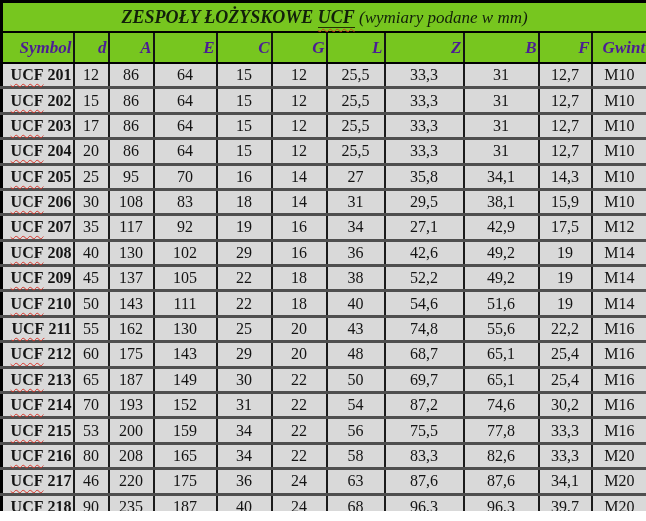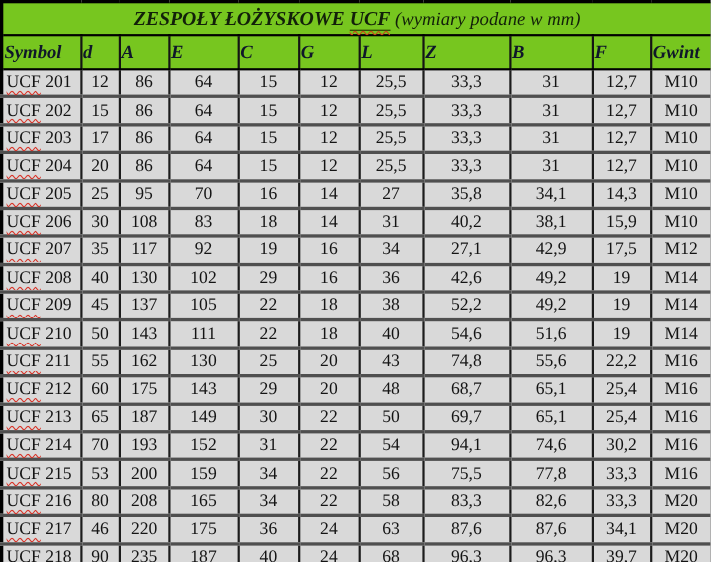--- a/index.html
+++ b/index.html
@@ -42,44 +42,44 @@
     border-bottom: 1.5px solid #223300;
     text-decoration: underline wavy #cc4416 1px;
     text-underline-offset: 5px;
   }
   th.col-header {
     background: #77c61f;
     font-weight: bold;
     font-style: italic;
     font-size: 17px;
     height: 27px;
-    text-align: left;
+    text-align: right;
     vertical-align: middle;
     border-left: 2px solid #141414;
     border-right: 2px solid #141414;
     border-bottom: 2px solid #000000;
-    color: #0f172a;
+    color: #4c1d95;
   }
   
   tbody td {
     background: #d9d9d9;
     text-align: center;
     vertical-align: middle;
     font-size: 16px;
     border-left: 2px solid #1c1c1c;
     border-right: 2px solid #1c1c1c;
     border-top: 3px solid #4f4f4f;
   }
   tbody tr:first-child td {
     border-top: 2px solid #000000;
   }
   tbody td.sym {
-    text-align: left;
+    text-align: right;
     padding-left: 3px;
-    font-weight: normal;
+    font-weight: bold;
     white-space: nowrap;
   }
   .sym-prefix {
     text-decoration: underline wavy #d8352a 1px;
     text-underline-offset: 3px;
   }
 </style>
 </head>
 <body>
 
@@ -183,21 +183,21 @@
           <td>M10</td>
         </tr>
         <tr>
           <td class="sym"><span class="sym-prefix">UCF</span>&nbsp;206</td>
           <td>30</td>
           <td>108</td>
           <td>83</td>
           <td>18</td>
           <td>14</td>
           <td>31</td>
-          <td>40,2</td>
+          <td>29,5</td>
           <td>38,1</td>
           <td>15,9</td>
           <td>M10</td>
         </tr>
         <tr>
           <td class="sym"><span class="sym-prefix">UCF</span>&nbsp;207</td>
           <td>35</td>
           <td>117</td>
           <td>92</td>
           <td>19</td>
@@ -287,21 +287,21 @@
           <td>M16</td>
         </tr>
         <tr>
           <td class="sym"><span class="sym-prefix">UCF</span>&nbsp;214</td>
           <td>70</td>
           <td>193</td>
           <td>152</td>
           <td>31</td>
           <td>22</td>
           <td>54</td>
-          <td>94,1</td>
+          <td>87,2</td>
           <td>74,6</td>
           <td>30,2</td>
           <td>M16</td>
         </tr>
         <tr>
           <td class="sym"><span class="sym-prefix">UCF</span>&nbsp;215</td>
           <td>53</td>
           <td>200</td>
           <td>159</td>
           <td>34</td>

